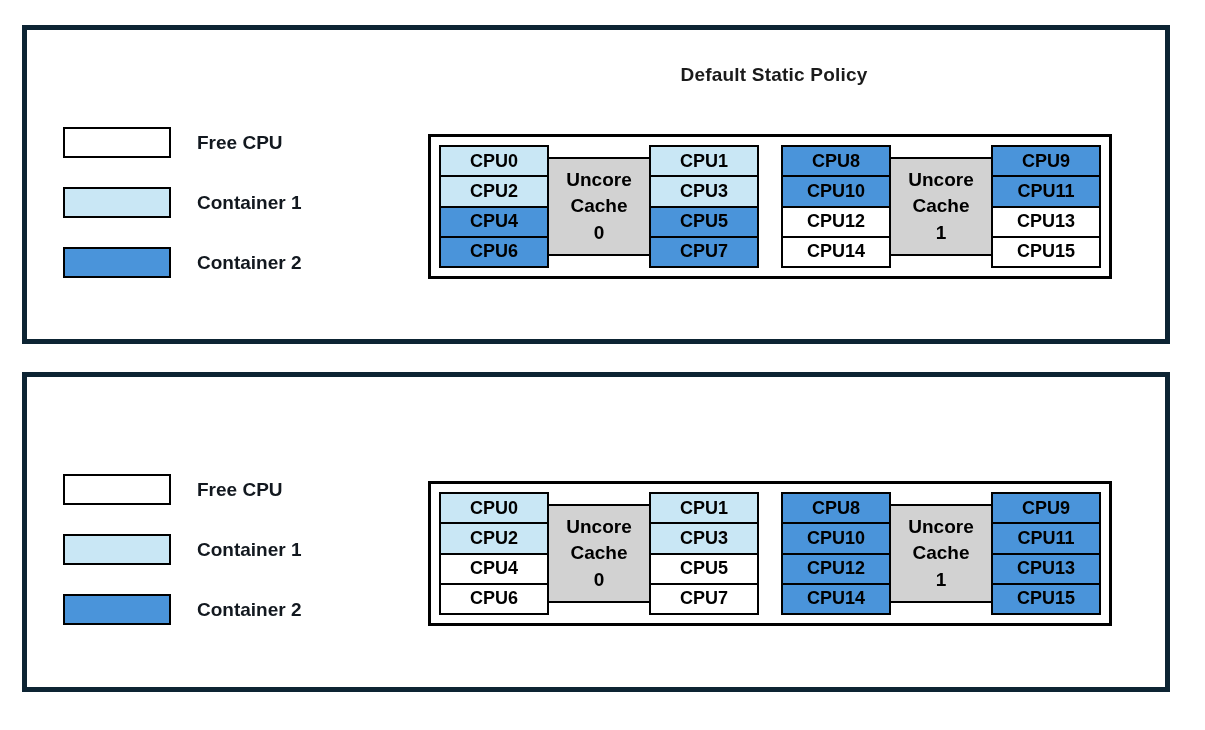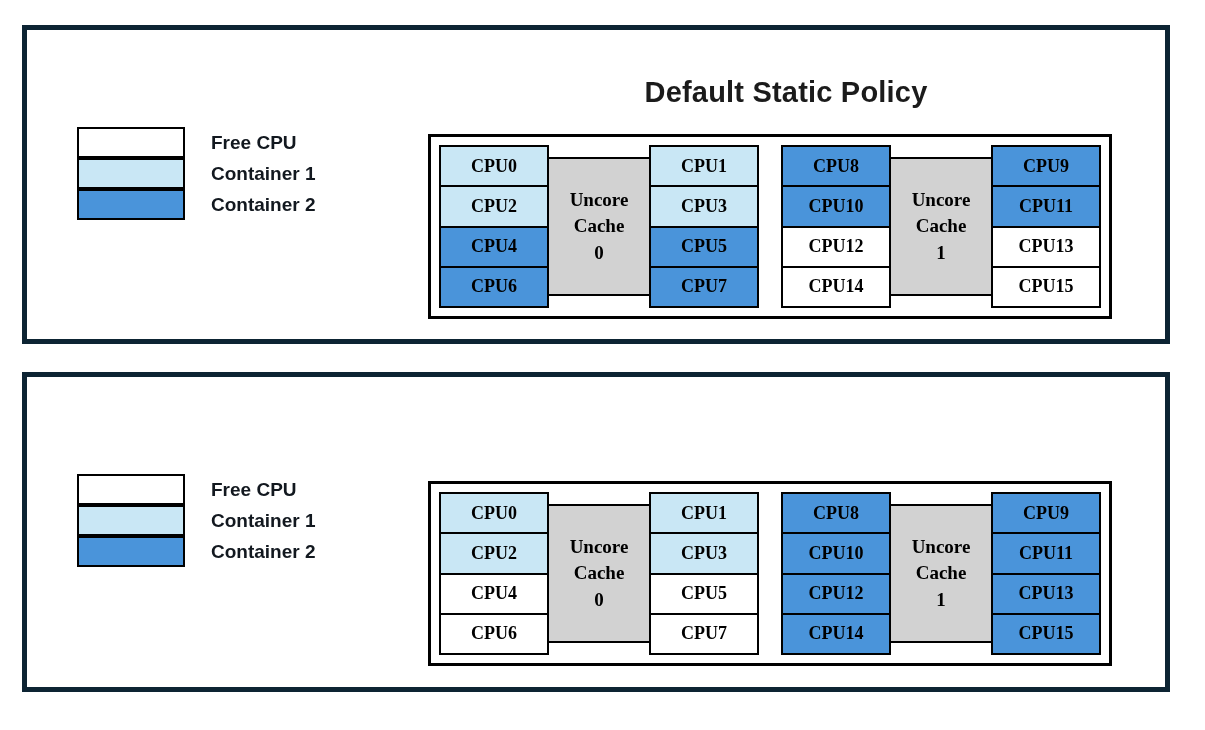--- a/index.html
+++ b/index.html
@@ -9,36 +9,36 @@
     font-family: "Liberation Sans", sans-serif; position: relative;
   }
   .panel {
     position: absolute; left: 22px; width: 1148px;
     border: 5px solid #0d2433; background: #ffffff;
   }
   .panel-0 { top: 25px; height: 319px; }
   .panel-1 { top: 372px; height: 320px; }
 
   .panel-title {
-    position: absolute; left: 394px; top: 34px; width: 706px; margin: 12px;
-    text-align: center; font-size: 29px; font-weight: 700;
+    position: absolute; left: 394px; top: 34px; width: 706px; margin: 0;
+    text-align: center; font-size: 19px; font-weight: 700;
     color: #1b1b1b; letter-spacing: 0.2px; white-space: nowrap;
   }
 
   .legend {
-    position: absolute; left: 50px; top: 97px;
-    display: flex; flex-direction: column; 
+    position: absolute; left: 36px; top: 97px;
+    display: flex; flex-direction: column; gap: 29px;
   }
   .legend-row { display: flex; align-items: center; gap: 26px; }
   .swatch { width: 108px; height: 31px; border: 2px solid #000; background: #fff; }
   .legend-label { font-size: 19px; font-weight: 700; color: #12181f; }
 
   .diagram {
-    position: absolute; left: 401px; top: 104px; width: 684px; height: 185px;
-    border: 3px solid #000; padding: 8px; display: flex; gap: 22px; background: #fff; font-family: Liberation Serif, serif;
+    position: absolute; left: 401px; top: 104px; width: 684px; height: 145px;
+    border: 3px solid #000; padding: 8px; display: flex; gap: 22px; background: #fff;
   }
   .cache-block { flex: 1; display: flex; }
   .cpu-col { width: 110px; display: flex; flex-direction: column; }
   .cpu-cell {
     flex: 1; border: 2px solid #000; margin-top: -2px;
     display: flex; align-items: center; justify-content: center;
     font-size: 18px; font-weight: 700; color: #000; background: #fff;
   }
   .cpu-col .cpu-cell:first-child { margin-top: 0; }
   .cache-box {

